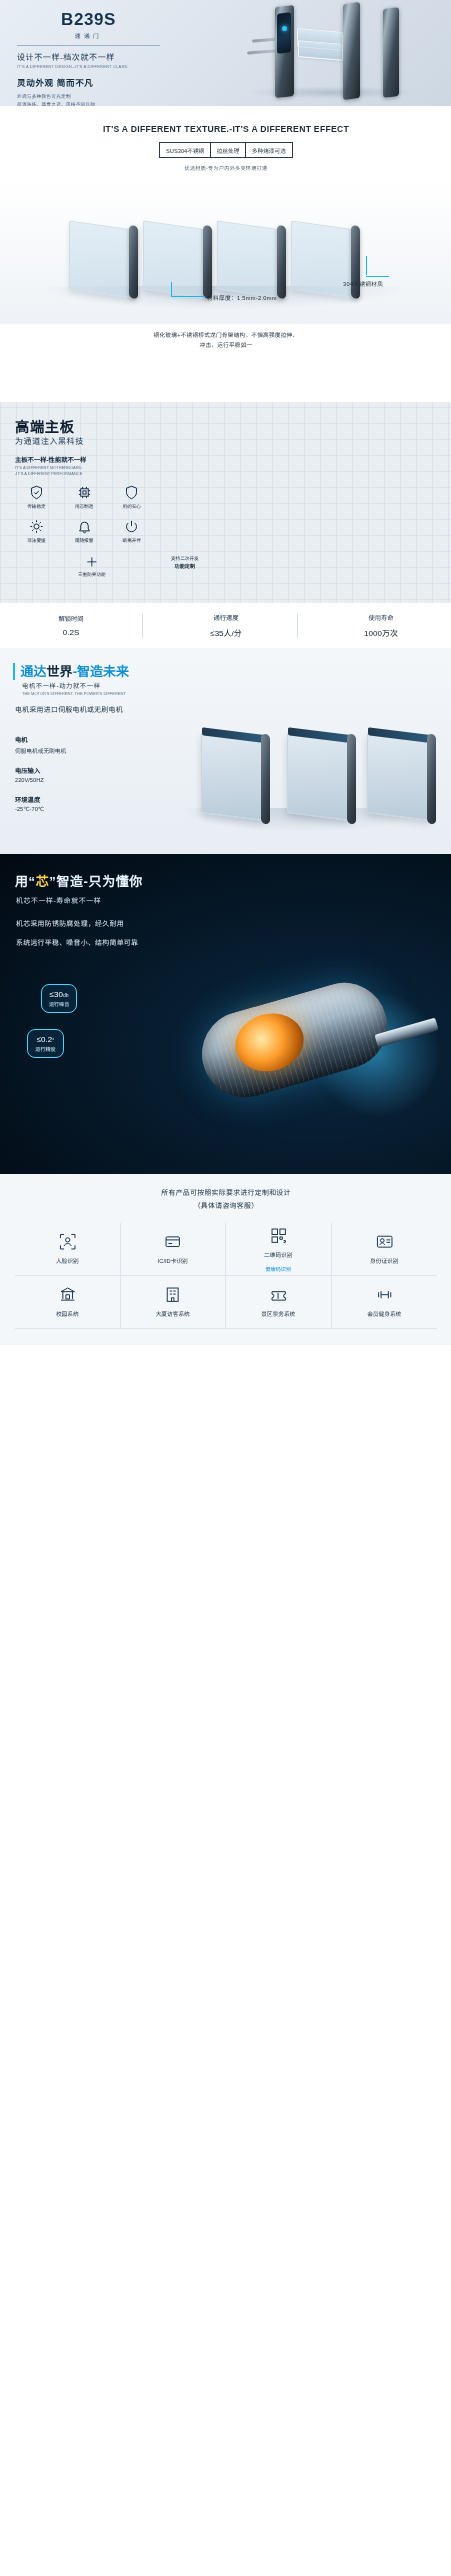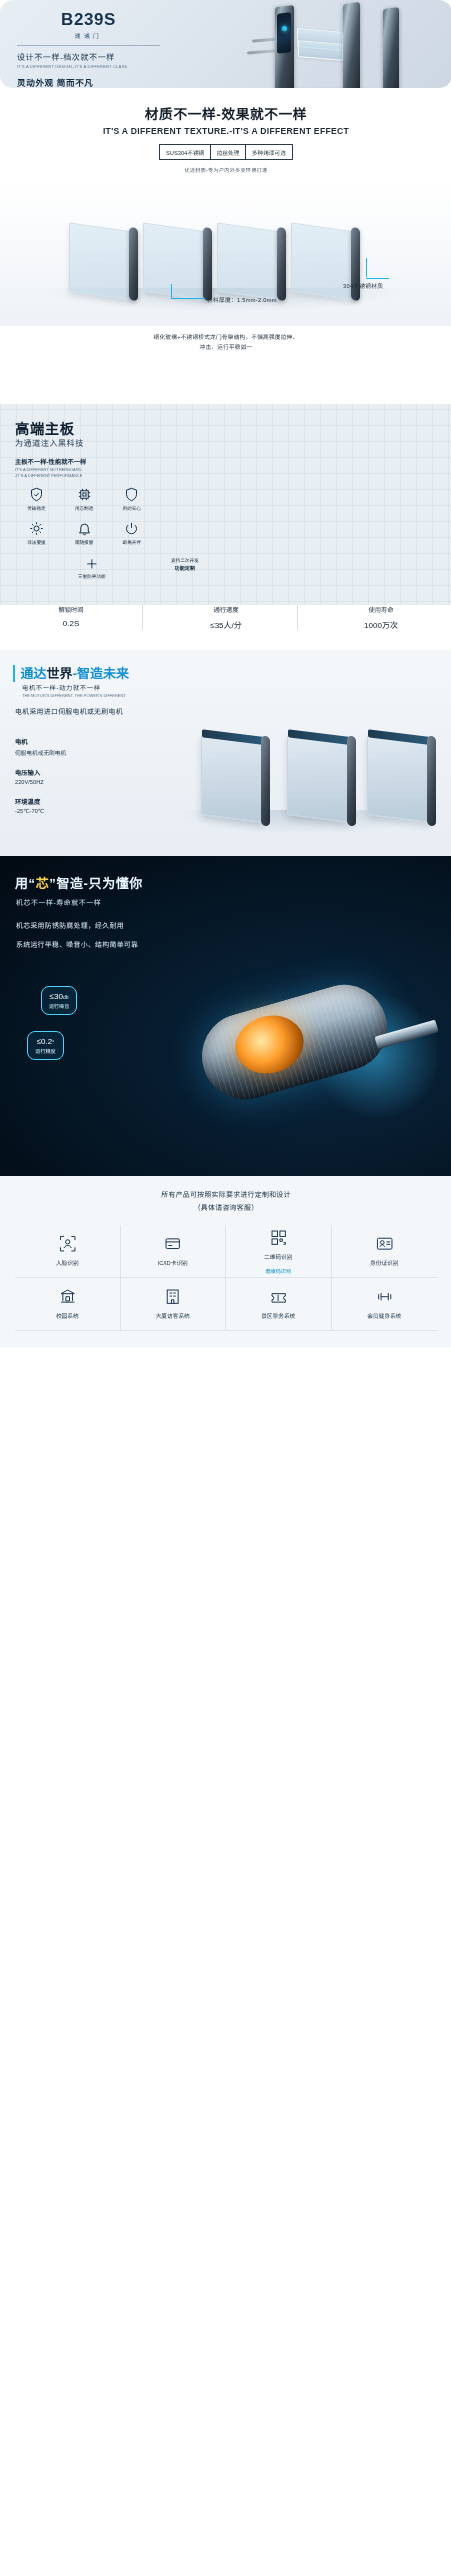--- a/index.html
+++ b/index.html
@@ -8,24 +8,23 @@
     font-family: "Liberation Sans", "DejaVu Sans", sans-serif;
     background: #ffffff;
     color: #1a1a1a;
   }
   body { width: 452px; overflow-x: hidden; }
 
   
   .hero {
     position: relative;
     width: 452px;
-    height: 88px;
+    height: 106px;
     background: linear-gradient(135deg, #e8eef4 0%, #dde5ee 40%, #cdd7e2 100%);
     overflow: hidden;
-    border-radius: 13px;
   }
   .hero-left {
     position: absolute;
     left: 17px; top: 10.3px;
     width: 189px;
   }
   .hero-model {
     font-size: 17px;
     font-weight: bold;
     letter-spacing: 0.6px;
@@ -319,21 +318,21 @@
     font-size: 4.6px;
     display: flex; align-items: center; justify-content: center;
     letter-spacing: 0.6px;
   }
 
   .spec-strip {
     position: absolute; left: 0; bottom: 0;
     width: 452px; height: 45px;
     background: #ffffff;
     display: flex;
-    align-items: flex-start;
+    align-items: center;
   }
   .spec-strip .cell {
     flex: 1;
     text-align: center;
     font-size: 6.3px;
     color: #13293d;
   }
   .spec-strip .cell .v {
     margin-top: 5.1px;
     font-size: 8px;
@@ -517,21 +516,20 @@
     <div class="pillar-screen"></div>
     <div class="pillar-dot"></div>
     <div class="flap f1"></div>
     <div class="flap f2"></div>
     <div class="pillar p2"></div>
     <div class="pillar p3"></div>
   </div>
 </section>
 
 <section class="texture">
-  <div class="tx-title">材质不一样-效果就不一样</div>
   <div class="tx-title-en">IT'S A DIFFERENT TEXTURE.-IT'S A DIFFERENT EFFECT</div>
   <div class="tx-tags">
     <span>SUS304不锈钢</span>
     <span>拉丝处理</span>
     <span>多种烤漆可选</span>
   </div>
   <div class="tx-note">优选材质-专为户内外多变环境打造</div>
 </section>
 
 <div class="tx-stage">

